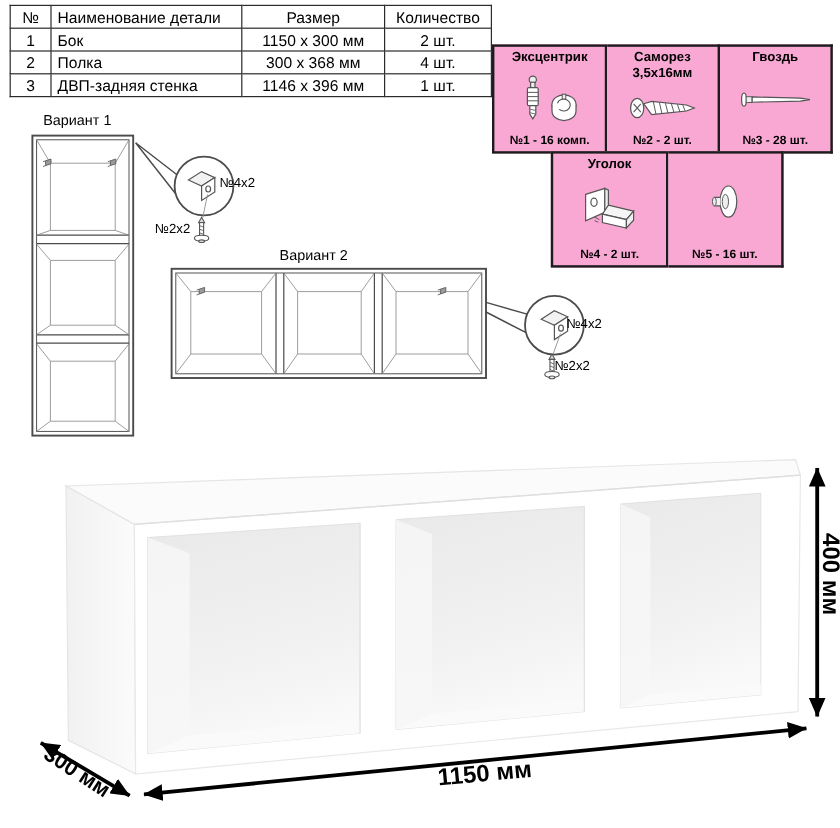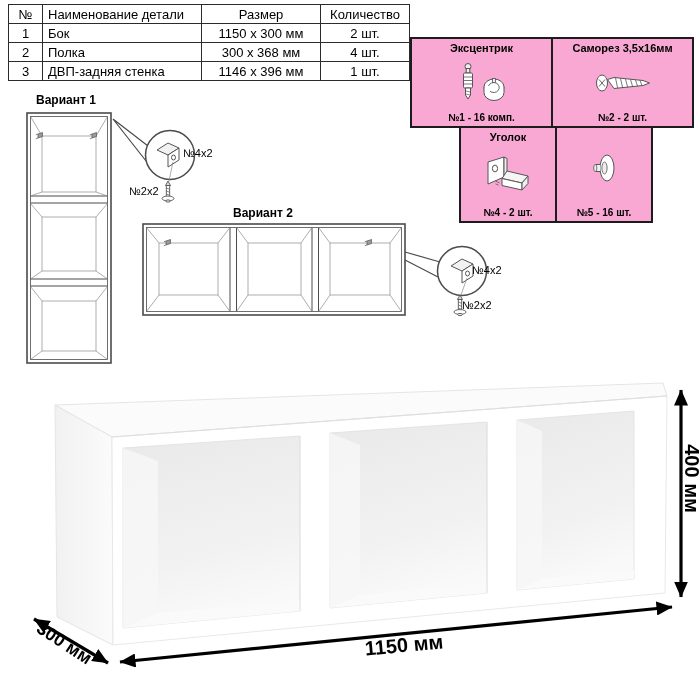--- a/index.html
+++ b/index.html
@@ -19,21 +19,21 @@
   .hw-row1{left:410px;top:37px;width:284px;height:91px;}
   .hw-row2{left:459px;top:126px;width:194px;height:97px;}
   .hw-cell{box-sizing:border-box;flex:1;border:2px solid #1c1c1c;background:#f9a8d4;
            display:flex;flex-direction:column;align-items:center;justify-content:space-between;
            padding:3px 1px;}
   .hw-cell+.hw-cell{border-left:none;}
   .hw-name{font-weight:bold;font-size:11px;line-height:1.15;text-align:center;}
   .hw-qty{font-weight:bold;font-size:10px;white-space:nowrap;}
   .hw-icon{flex:1;display:flex;align-items:center;justify-content:center;}
   
-  .variant-title{position:absolute;font-weight:bold;font-size:12px;white-space:nowrap;}
+  .variant-title{position:absolute;font-weight:normal;font-size:12px;white-space:nowrap;}
   .callout-label{position:absolute;font-weight:normal;font-size:11px;white-space:nowrap;}
   
   .dim{position:absolute;font-weight:bold;text-align:center;white-space:nowrap;}
   .dim-width{left:337px;top:634px;width:134px;font-size:20px;transform:rotate(-5.3deg);}
   .dim-height{left:649px;top:467px;width:84px;font-size:20px;transform:rotate(90deg);}
   .dim-depth{left:22px;top:633px;width:84px;font-size:18px;transform:rotate(33deg);}
   svg{position:absolute;overflow:visible;}
 </style>
 </head>
 <body>
@@ -99,20 +99,33 @@
           <g stroke="#555" fill="#fff" stroke-width="1">
             <ellipse cx="11" cy="15" rx="5.5" ry="8"></ellipse>
             <path d="M8,11.5 l6,7 M14,11.5 l-6,7" fill="none" stroke-width="0.9"></path>
             <path d="M16.5,11.5 L23,9.5 L52,12.5 L58.5,15 L52,17.5 L23,20.5 Z"></path>
             <path d="M24.5,10 l2.2,10.3 M29.5,10.5 l2.2,9.4 M34.5,11 l2.2,8.4
                      M39.5,11.5 l2.2,7.4 M44.5,12 l2.2,6.4 M49,12.6 l2,5" fill="none" stroke-width="0.8"></path>
           </g>
         </svg>
       </div>
       <div class="hw-qty">№2 - 2 шт.</div>
+    </div>
+    <div class="hw-cell">
+      <div class="hw-name">Гвоздь</div>
+      <div class="hw-icon">
+        <svg width="64" height="26" viewBox="0 0 64 26" style="position:static">
+          <g stroke="#555" fill="#fff" stroke-width="1">
+            <ellipse cx="6" cy="13" rx="2" ry="5.5"></ellipse>
+            <rect x="7.8" y="10.6" width="5" height="4.8" fill="#eee" stroke-width="0.8"></rect>
+            <path d="M12.8,10.8 L53,11.8 L61,13 L53,14.2 L12.8,15.2 Z"></path>
+          </g>
+        </svg>
+      </div>
+      <div class="hw-qty">№3 - 28 шт.</div>
     </div>
   </div>
 
   <div class="hw-row hw-row2">
     <div class="hw-cell">
       <div class="hw-name">Уголок</div>
       <div class="hw-icon">
         <svg width="60" height="44" viewBox="0 0 60 44" style="position:static">
           <g stroke="#555" fill="#fff" stroke-width="1">
             <path d="M10,9 L26,4 L26,24 L10,31 Z"></path>

